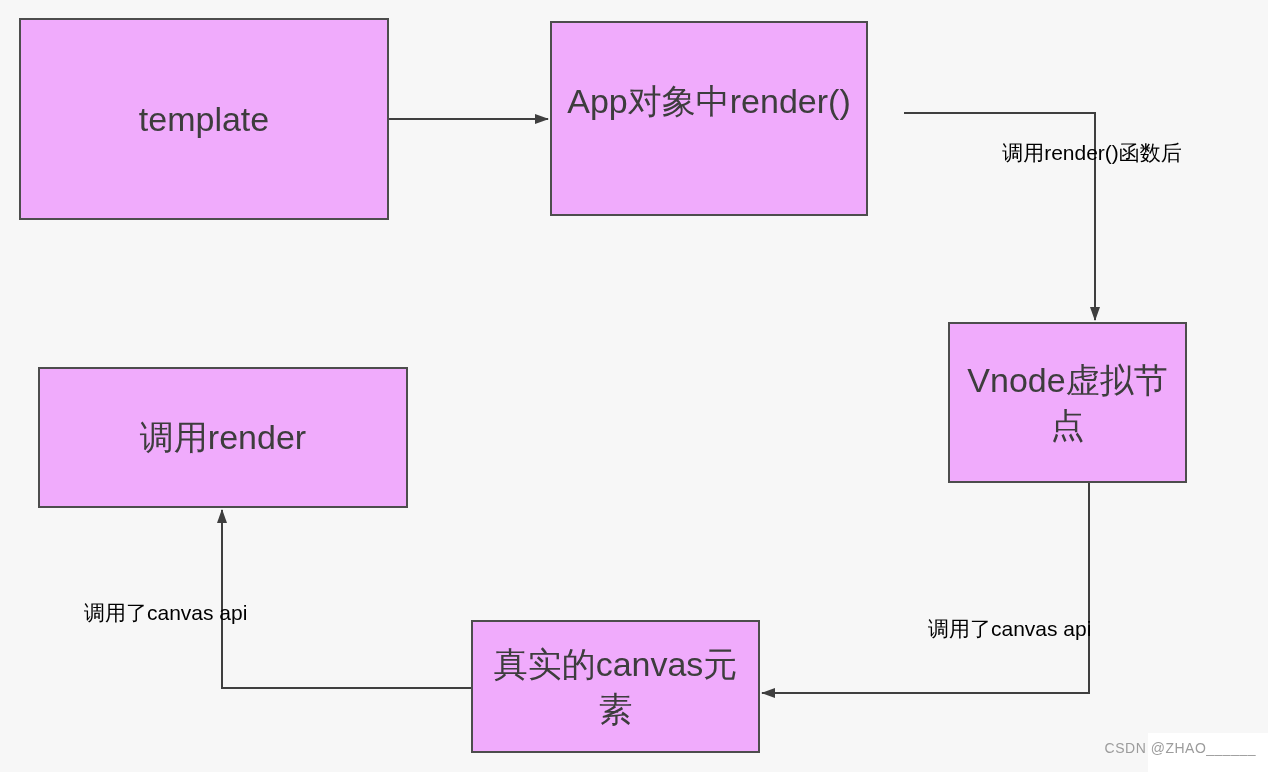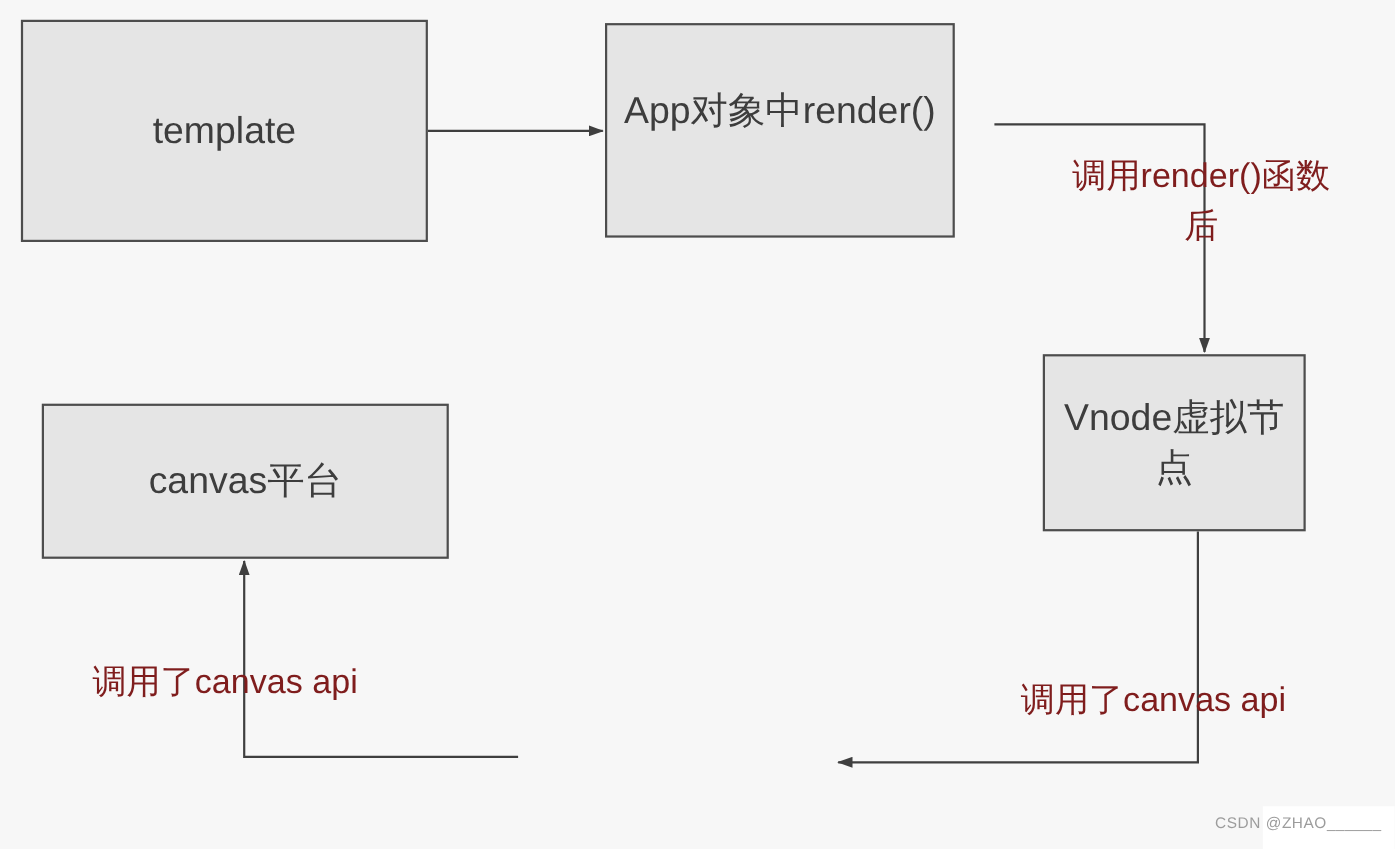--- a/index.html
+++ b/index.html
@@ -18,42 +18,42 @@
   }
   svg.connectors {
     position: absolute;
     left: 0; top: 0;
     width: 1268px;
     height: 772px;
     pointer-events: none;
   }
   .node {
     position: absolute;
-    background: #e5e5e5;
+    background: #f0abfc;
     border: 2px solid #4d4d4d;
     box-sizing: border-box;
     display: flex;
     align-items: center;
     justify-content: center;
     text-align: center;
     color: #3d3d3d;
     font-size: 34px;
     line-height: 1.32;
   }
   .node span { display: block; }
   #node-template { left: 19px;  top: 18px;  width: 370px; height: 202px; }
   #node-app      { left: 550px; top: 21px;  width: 318px; height: 195px;
                    align-items: flex-start; padding-top: 56px; }
   #node-vnode    { left: 948px; top: 322px; width: 239px; height: 161px; padding: 0 10px; }
   #node-platform { left: 38px;  top: 367px; width: 370px; height: 141px; }
   #node-real     { left: 471px; top: 620px; width: 289px; height: 133px; padding: 0 10px; }
   .edge-label {
     position: absolute;
-    color: #7f1d1d;
-    font-size: 31px;
+    color: #000000;
+    font-size: 21px;
     line-height: 1.45;
   }
   #label-after-render {
     left: 972px; top: 138px; width: 240px;
     text-align: center;
   }
   #label-api-right { left: 928px; top: 614px; white-space: nowrap; }
   #label-api-left  { left: 84px;  top: 598px; white-space: nowrap; }
   .wm-strip {
     position: absolute;
@@ -93,23 +93,26 @@
 
   <div class="node" id="node-app">
     <span>App对象中render()</span>
   </div>
 
   <div class="node" id="node-vnode">
     <span>Vnode虚拟节点</span>
   </div>
 
   <div class="node" id="node-platform">
-    <span>canvas平台</span>
+    <span>调用render</span>
   </div>
 
+  <div class="node" id="node-real">
+    <span>真实的canvas元素</span>
+  </div>
 
   <div class="edge-label" id="label-after-render">调用render()函数后</div>
 
   <div class="edge-label" id="label-api-right">调用了canvas api</div>
 
   <div class="edge-label" id="label-api-left">调用了canvas api</div>
 
   <span class="wm-strip"></span>
   <div class="watermark-text">CSDN @ZHAO______</div>
 

